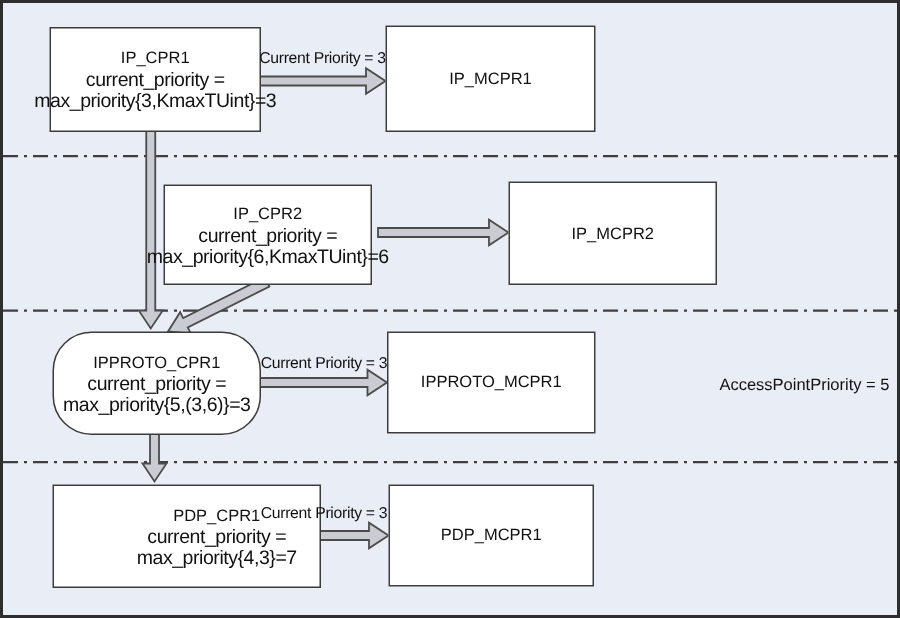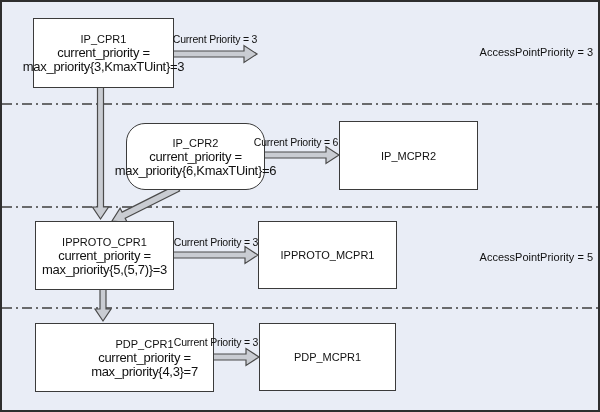--- a/index.html
+++ b/index.html
@@ -63,36 +63,37 @@
     <path d="M176.4,184.9 L122.1,212.1 L120.1,208.1 L112,221 L127.2,222.4 L125.2,218.3 L179.6,191.1 Z" fill="#C9CCD2" stroke="#4B4B4B" stroke-width="1.2"></path>
     <path d="M100,286 V309 H95 L103,321 L111,309 H106 V286 Z" fill="#C9CCD2" stroke="#4B4B4B" stroke-width="1.2"></path>
   </svg>
 
   <div class="node" style="left:33px;top:18px;width:139px;height:68px;">
     <div class="name">IP_CPR1</div>
     <div class="detail">current_priority =</div>
     <div class="detail">max_priority{3,KmaxTUint}=3</div>
   </div>
   <div class="arrow-label" style="left:170px;top:33px;width:90px;">Current Priority = 3</div>
-  <div class="ap-label" style="top:46px;">AccessPointPriority = 3</div>
+  <div class="node" style="left:257px;top:17px;width:138px;height:69px;">
+    <div class="name">IP_MCPR1</div>
+  </div>
 
-  <div class="node" style="left:126px;top:123px;width:137px;height:65px;border-radius:19px;">
+  <div class="node" style="left:109px;top:123px;width:137px;height:65px;">
     <div class="name">IP_CPR2</div>
     <div class="detail">current_priority =</div>
     <div class="detail">max_priority{6,KmaxTUint}=6</div>
   </div>
-  <div class="arrow-label" style="left:250px;top:136px;width:92px;">Current Priority = 6</div>
   <div class="node" style="left:339px;top:121px;width:137px;height:67px;">
     <div class="name">IP_MCPR2</div>
   </div>
 
-  <div class="node" style="left:35px;top:221px;width:137px;height:67px;">
+  <div class="node" style="left:35px;top:221px;width:137px;height:67px;border-radius:26px;">
     <div class="name">IPPROTO_CPR1</div>
     <div class="detail">current_priority =</div>
-    <div class="detail">max_priority{5,(5,7)}=3</div>
+    <div class="detail">max_priority{5,(3,6)}=3</div>
   </div>
   <div class="arrow-label" style="left:170px;top:236px;width:92px;">Current Priority = 3</div>
   <div class="node" style="left:258px;top:221px;width:137px;height:66px;align-items:center;">
     <div class="name">IPPROTO_MCPR1</div>
   </div>
   <div class="ap-label" style="top:251px;">AccessPointPriority = 5</div>
 
   <div class="node" style="left:35px;top:323px;width:137px;height:67px;padding-left:40px;">
     <div class="name">PDP_CPR1</div>
     <div class="detail">current_priority =</div>

